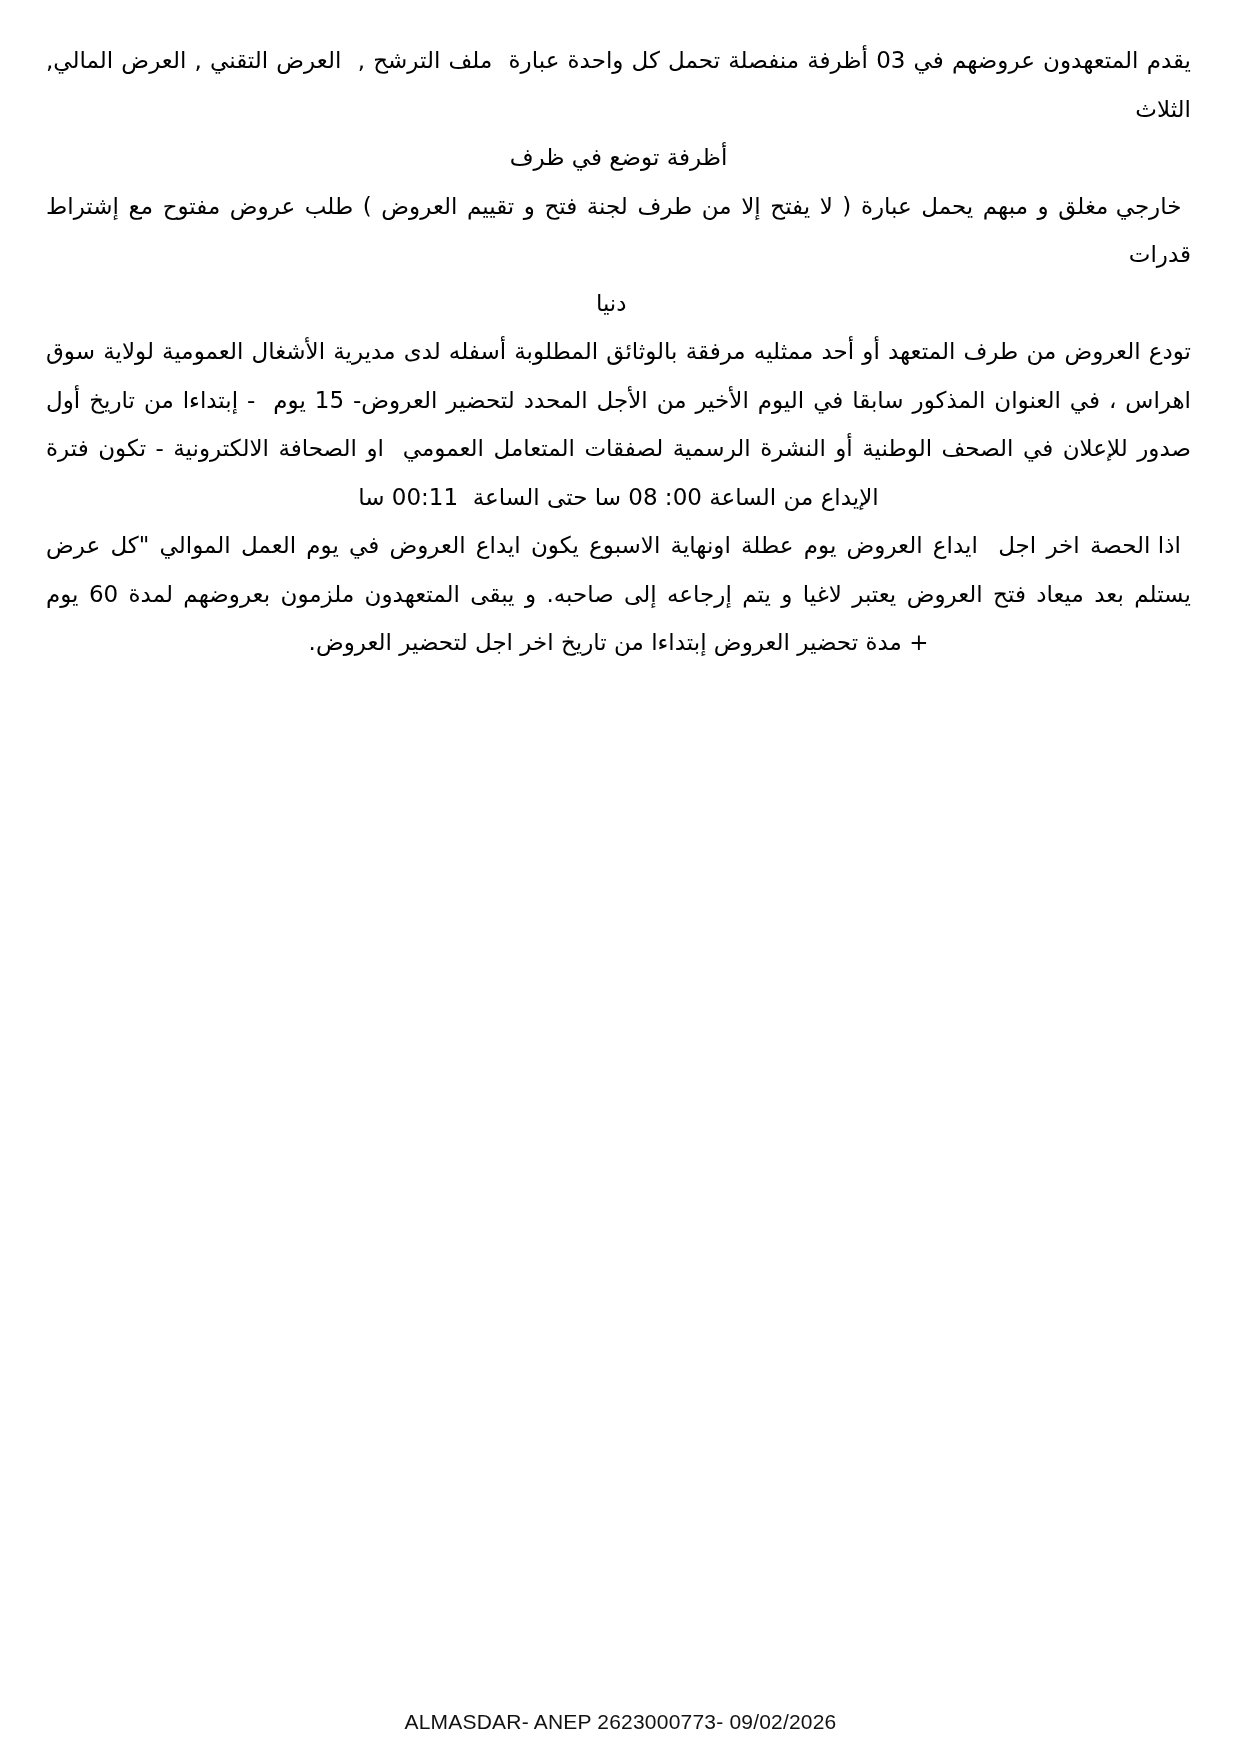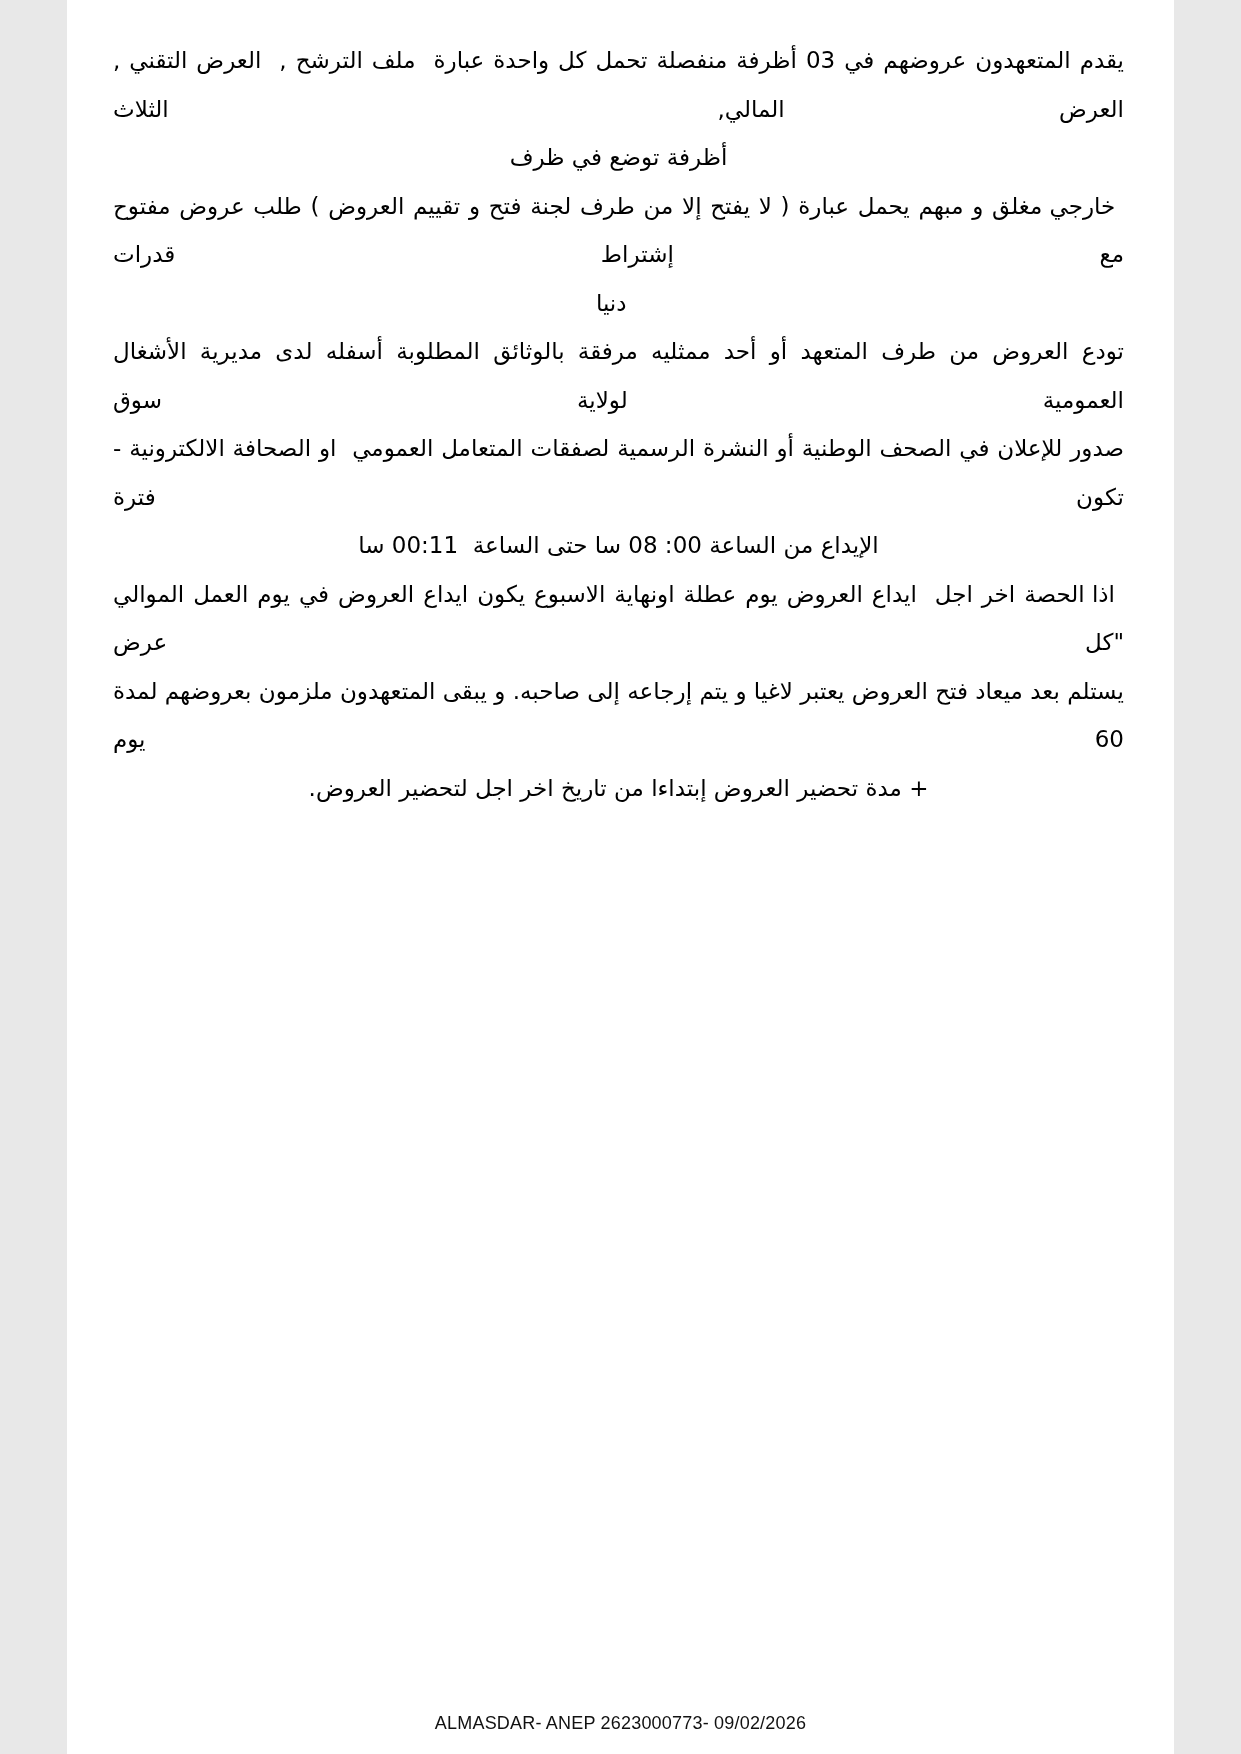--- a/index.html
+++ b/index.html
@@ -1,18 +1,18 @@
 <!DOCTYPE html>
 <html lang="ar"><head>
 <meta charset="utf-8">
 <style>
   html,body{margin:0;padding:0;background:#e8e8e8;}
   .page{
     position:relative;
-    width:1107px;height:1754px;
+    width:1241px;height:1754px;
     background:#ffffff;
     margin:0 auto;
     overflow:hidden;
     font-family:"DejaVu Sans", sans-serif;
     color:#000;
   }
   .doc-body{
     position:absolute;
     top:36px;
     right:50px;
@@ -31,37 +31,38 @@
   .text-line.just{
     text-align:justify;
     text-align-last:justify;
   }
   .doc-footer{
     position:absolute;
     left:0;right:0;
     bottom:20px;
     text-align:center;
     font-family:"Liberation Sans", sans-serif;
-    font-size:18px;
+    font-size:21px;
     letter-spacing:0.2px;
     color:#111;
     direction:ltr;
   }
 </style>
 </head>
 <body>
 
 <div class="page">
 
   <div class="doc-body">
       <div class="text-line just">يقدم المتعهدون عروضهم في 03 أظرفة منفصلة تحمل كل واحدة عبارة  ملف الترشح ,  العرض التقني , العرض المالي,  الثلاث</div>
       <div class="text-line">أظرفة توضع في ظرف</div>
       <div class="text-line just"> خارجي مغلق و مبهم يحمل عبارة ( لا يفتح إلا من طرف لجنة فتح و تقييم العروض ) طلب عروض مفتوح مع إشتراط قدرات</div>
       <div class="text-line">  دنيا</div>
       <div class="text-line just">تودع العروض من طرف المتعهد أو أحد ممثليه مرفقة بالوثائق المطلوبة أسفله لدى مديرية الأشغال العمومية لولاية سوق</div>
+      <div class="text-line just">اهراس ، في العنوان المذكور سابقا في اليوم الأخير من الأجل المحدد لتحضير العروض- 15 يوم  - إبتداءا من تاريخ أول</div>
       <div class="text-line just">صدور للإعلان في الصحف الوطنية أو النشرة الرسمية لصفقات المتعامل العمومي  او الصحافة الالكترونية - تكون فترة</div>
       <div class="text-line">الإيداع من الساعة 00: 08 سا حتى الساعة  00:11 سا</div>
       <div class="text-line just"> اذا الحصة اخر اجل  ايداع العروض يوم عطلة اونهاية الاسبوع يكون ايداع العروض في يوم العمل الموالي "كل عرض</div>
       <div class="text-line just">يستلم بعد ميعاد فتح العروض يعتبر لاغيا و يتم إرجاعه إلى صاحبه. و يبقى المتعهدون ملزمون بعروضهم لمدة 60 يوم</div>
       <div class="text-line">+ مدة تحضير العروض إبتداءا من تاريخ اخر اجل لتحضير العروض.</div>
     </div>
 
   <div class="doc-footer">ALMASDAR- ANEP 2623000773- 09/02/2026</div>
 
 </div>

